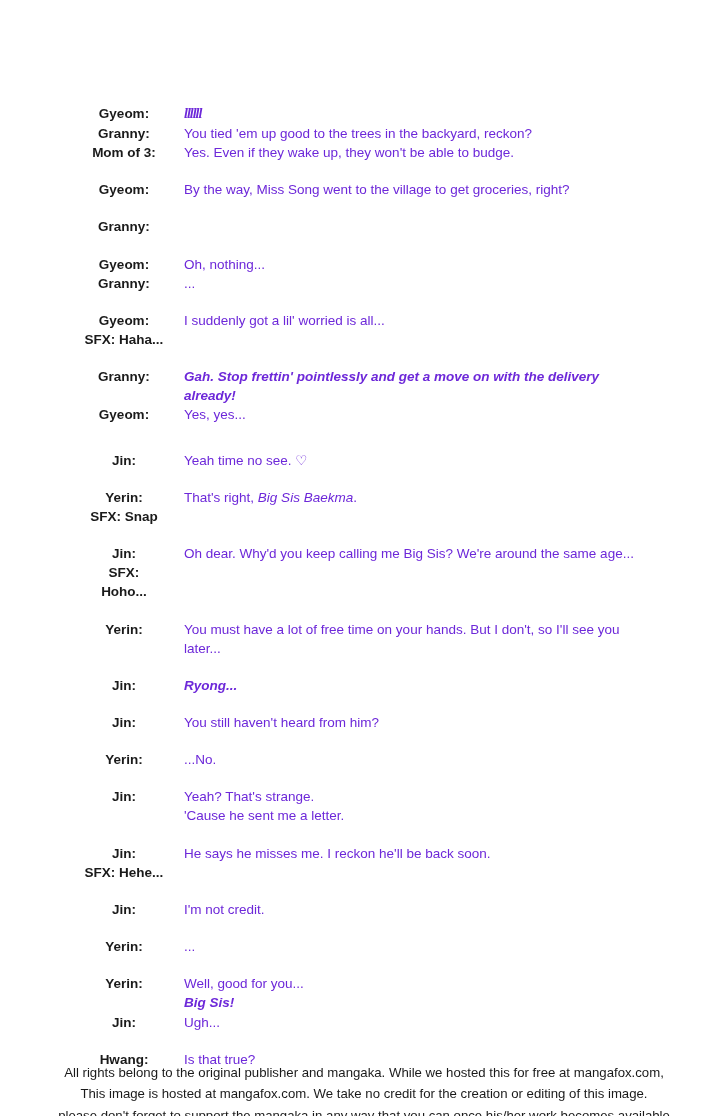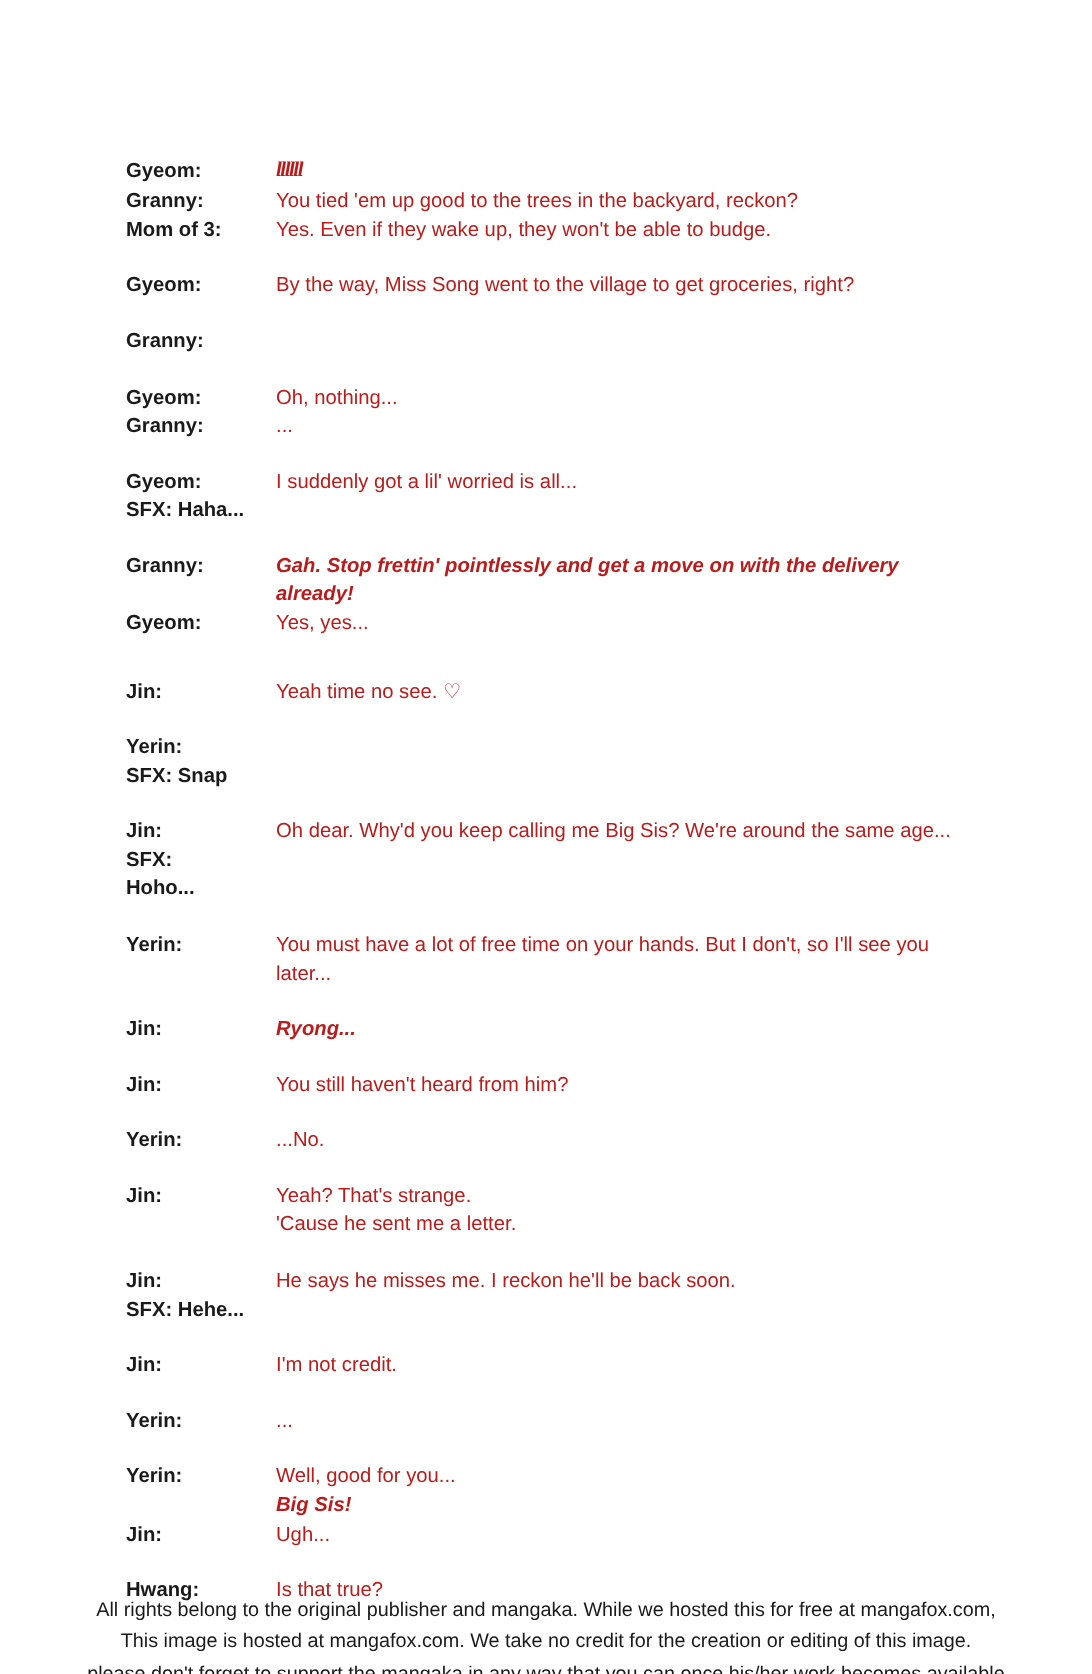--- a/index.html
+++ b/index.html
@@ -37,28 +37,29 @@
     line-height: 1.42;
   }
   .speaker {
     width: 100px;
     flex: 0 0 100px;
     font-size: 13.5px;
     font-weight: bold;
     color: #1a1a1a;
     padding-right: 20px;
     box-sizing: border-box;
+    text-align: center;
   }
   .speaker.sfx {
     font-weight: bold;
   }
   .text {
     flex: 1 1 auto;
     font-size: 13.5px;
-    color: #b91c1c;
+    color: #6d28d9;
   }
   .text.bold-italic {
     font-weight: bold;
     font-style: italic;
   }
   .text.script-font {
     font-family: "Liberation Serif", serif;
     font-style: italic;
     font-weight: bold;
     font-size: 14px;
@@ -157,20 +158,21 @@
       <div class="block" style="margin-bottom: 0px;">
         <div class="line">
           <div class="speaker">Jin:</div>
           <div class="text">Yeah time no see. ♡</div>
         </div>
       </div>
       <div class="gap-medium"></div>
       <div class="block" style="margin-bottom: 0px;">
         <div class="line">
           <div class="speaker">Yerin:</div>
+          <div class="text"><span>That's right, </span><span class="em">Big Sis Baekma</span><span>.</span></div>
         </div>
         <div class="line">
           <div class="speaker sfx">SFX: Snap</div>
           <div class="text"></div>
         </div>
       </div>
       <div class="gap-medium"></div>
       <div class="block" style="margin-bottom: 0px;">
         <div class="line">
           <div class="speaker">Jin:</div>

